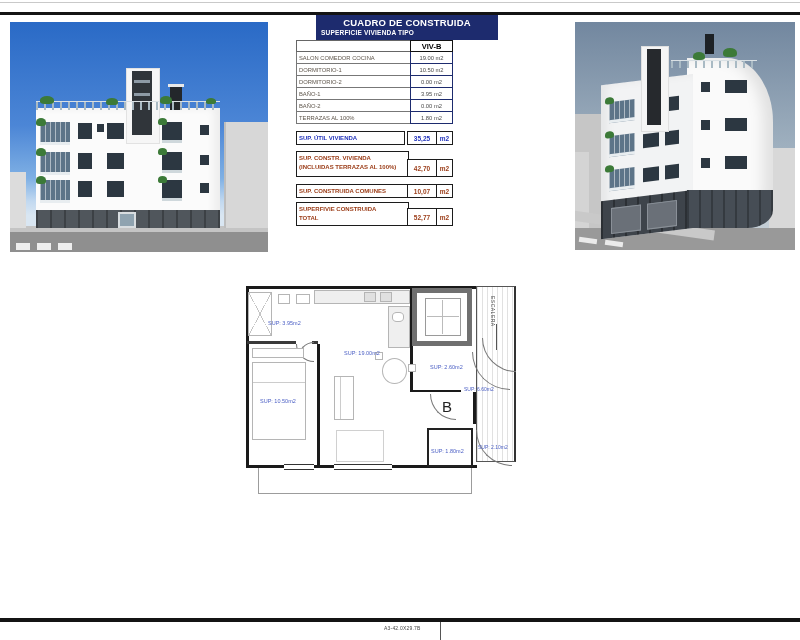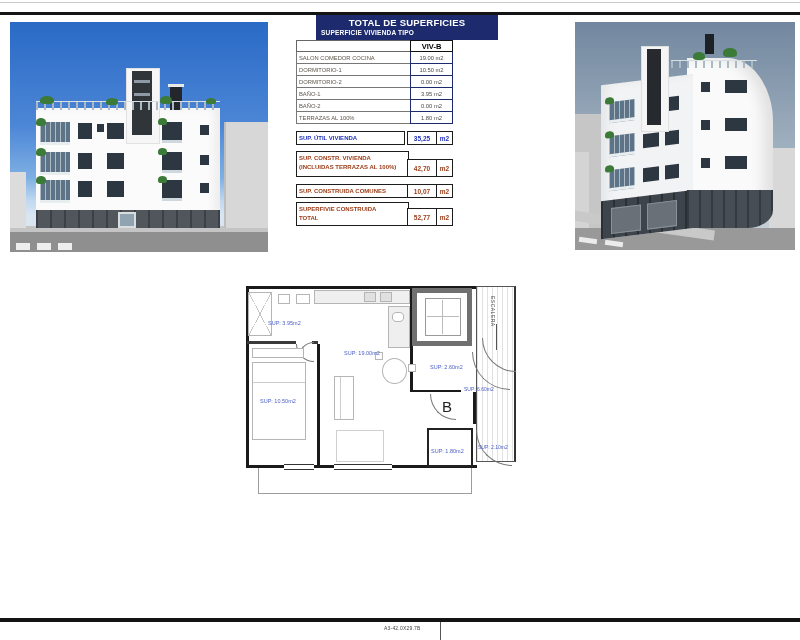--- a/index.html
+++ b/index.html
@@ -166,21 +166,21 @@
     <div class="abs" style="left:10px;top:124px;width:28px;height:24px;background:#6a7078;border:1px solid #8a9098;"></div>
     <div class="abs" style="left:46px;top:124px;width:28px;height:24px;background:#6a7078;border:1px solid #8a9098;"></div>
   </div>
   <div class="abs" style="left:66px;top:24px;width:26px;height:84px;background:#f5f5f5;border:1px solid #e0e0e0;"></div>
   <div class="abs" style="left:72px;top:27px;width:14px;height:76px;background:#26292d;"></div>
   <div class="abs" style="left:112px;top:168px;width:86px;height:38px;background:#464d55;
        border-bottom-right-radius:26px 18px;background-image:repeating-linear-gradient(90deg,rgba(0,0,0,.25) 0 2px,transparent 2px 12px);"></div>
 </div>
 
 <div class="tbl-header">
-  <div class="tbl-title">TOTAL DE SUPERFICIES</div>
+  <div class="tbl-title">CUADRO DE CONSTRUIDA</div>
   <div class="tbl-subtitle">SUPERFICIE VIVIENDA TIPO</div>
 </div>
 
 <div class="stable">
   <div class="shead">
     <div class="sp"></div>
     <div class="vivb">VIV-B</div>
   </div>
   <div class="srow">
     <div class="lbl">SALON COMEDOR COCINA</div>

